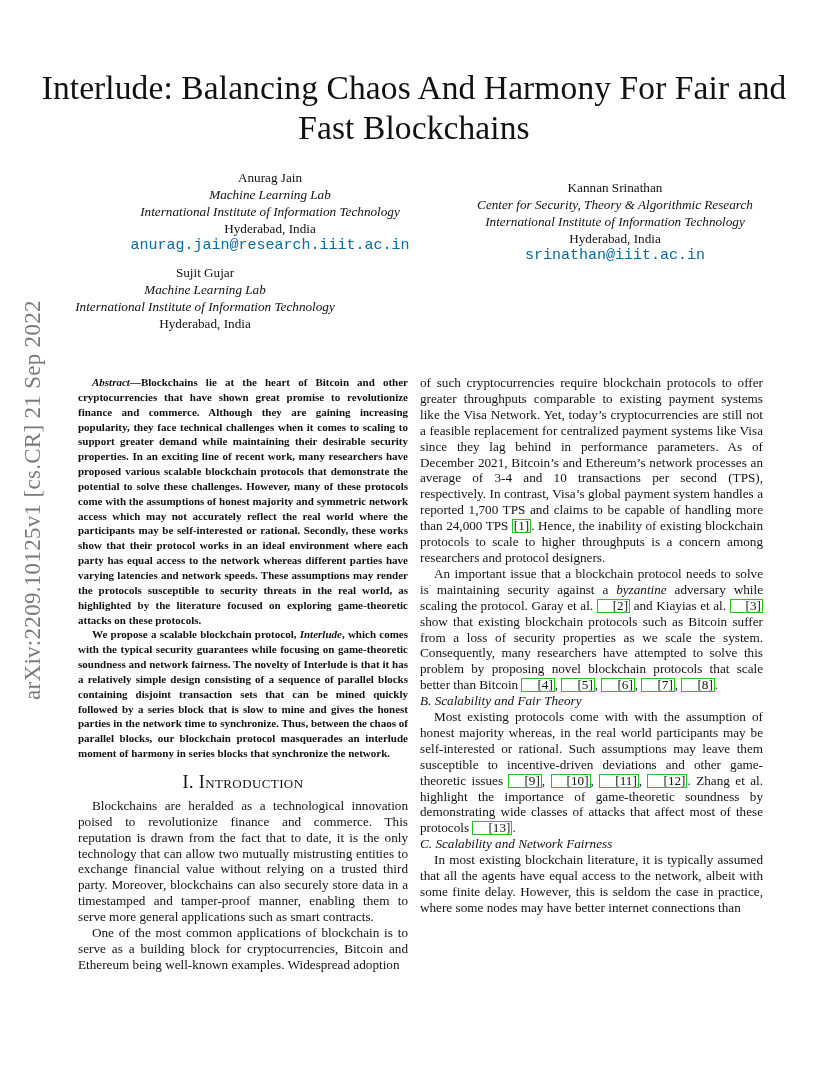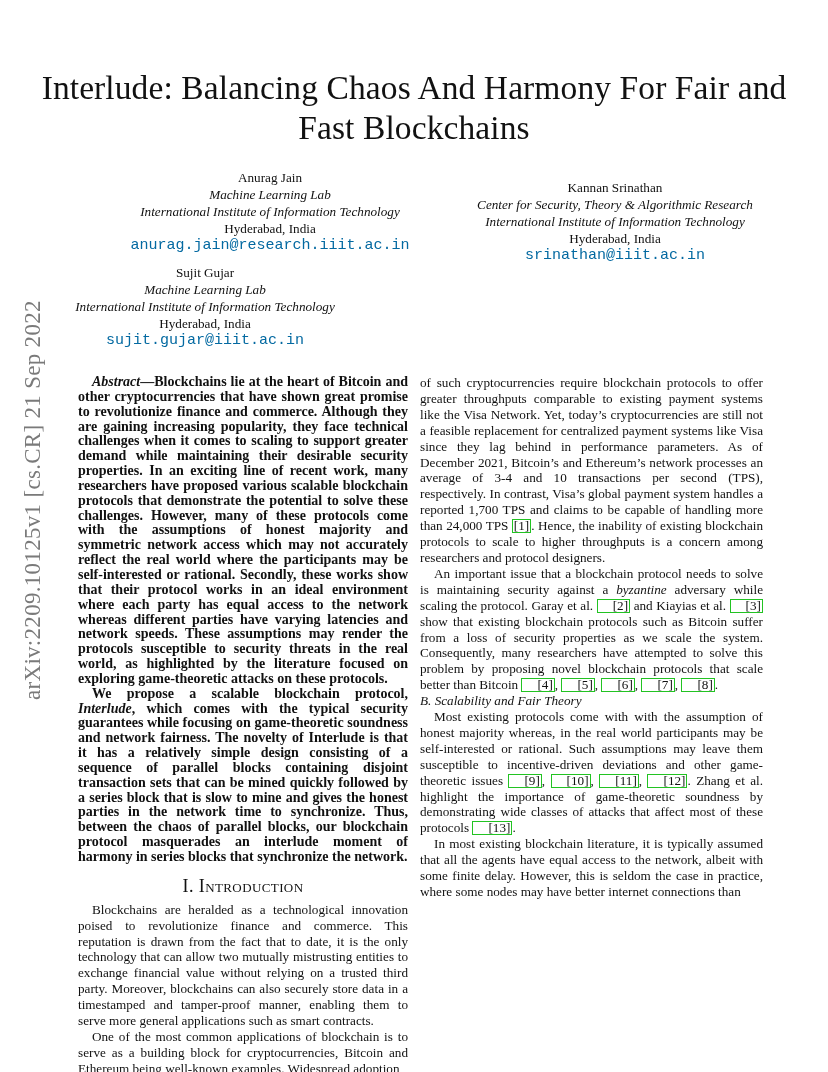--- a/index.html
+++ b/index.html
@@ -31,21 +31,21 @@
   }
 
   .col {
     position: absolute; top: 375px; font-size: 13.2px; line-height: 15.9px;
     text-align: justify; hyphens: auto;
   }
   .col p { margin: 0; text-indent: 14px; }
   #col-left { left: 78px; width: 330px; }
   #col-right { left: 420px; width: 343px; }
 
-  .abstract { font-weight: bold; font-size: 14px; line-height: 14.85px; }
+  .abstract { font-weight: bold; font-size: 11px; line-height: 14.85px; }
   .abstract p { text-indent: 14px; }
   .abstract .label { font-style: italic; font-weight: bold; }
   .abstract em { font-style: italic; }
 
   .section-head {
     text-align: center; font-size: 18px; margin: 14px 0 7px 0; letter-spacing: 0.4px;
     font-variant: small-caps;
   }
   .subsection-head { font-style: italic; margin: 8px 0 4px 0; text-indent: 0 !important; }
   .col-right-first { text-indent: 0 !important; }
@@ -72,21 +72,20 @@
   <span class="aff">Center for Security, Theory &amp; Algorithmic Research</span>
   <span class="aff">International Institute of Information Technology</span>
   <span class="loc">Hyderabad, India</span>
   <span class="email">srinathan@iiit.ac.in</span>
 </div>
 <div class="author" id="author-3">
   <span class="name">Sujit Gujar</span>
   <span class="aff">Machine Learning Lab</span>
   <span class="aff">International Institute of Information Technology</span>
   <span class="loc">Hyderabad, India</span>
-  <span class="email">sujit.gujar@iiit.ac.in</span>
 </div>
 
 <div class="arxiv-stamp">arXiv:2209.10125v1  [cs.CR]  21 Sep 2022</div>
 
 <div class="col" id="col-left">
   <div class="abstract">
     <p><span class="label">Abstract</span><span>—Blockchains lie at the heart of Bitcoin and other cryptocurrencies that have shown great promise to revolutionize finance and commerce. Although they are gaining increasing popularity, they face technical challenges when it comes to scaling to support greater demand while maintaining their desirable security properties. In an exciting line of recent work, many researchers have proposed various scalable blockchain protocols that demonstrate the potential to solve these challenges. However, many of these protocols come with the assumptions of honest majority and symmetric network access which may not accurately reflect the real world where the participants may be self-interested or rational. Secondly, these works show that their protocol works in an ideal environment where each party has equal access to the network whereas different parties have varying latencies and network speeds. These assumptions may render the protocols susceptible to security threats in the real world, as highlighted by the literature focused on exploring game-theoretic attacks on these protocols.</span></p>
     <p><span>We propose a scalable blockchain protocol, </span><em>Interlude</em><span>, which comes with the typical security guarantees while focusing on game-theoretic soundness and network fairness. The novelty of Interlude is that it has a relatively simple design consisting of a sequence of parallel blocks containing disjoint transaction sets that can be mined quickly followed by a series block that is slow to mine and gives the honest parties in the network time to synchronize. Thus, between the chaos of parallel blocks, our blockchain protocol masquerades an interlude moment of harmony in series blocks that synchronize the network.</span></p>
   </div>
   <div class="section-head">I. Introduction</div>
@@ -95,14 +94,15 @@
 </div>
 
 <div class="col" id="col-right">
   <p class="col-right-first"><span>of such cryptocurrencies require blockchain protocols to offer greater throughputs comparable to existing payment systems like the Visa Network. Yet, today’s cryptocurrencies are still not a feasible replacement for centralized payment systems like Visa since they lag behind in performance parameters. As of December 2021, Bitcoin’s and Ethereum’s network processes an average of 3-4 and 10 transactions per second (TPS), respectively. In contrast, Visa’s global payment system handles a reported 1,700 TPS and claims to be capable of handling more than 24,000 TPS </span><span class="cite">[<span>1</span>]</span><span>. Hence, the inability of existing blockchain protocols to scale to higher throughputs is a concern among researchers and protocol designers.</span></p>
 
   <p><span>An important issue that a blockchain protocol needs to solve is maintaining security against a </span><em class="i">byzantine</em><span> adversary while scaling the protocol. Garay et al. </span><span class="cite">[<span>2</span>]</span><span> and Kiayias et al. </span><span class="cite">[<span>3</span>]</span><span> show that existing blockchain protocols such as Bitcoin suffer from a loss of security properties as we scale the system. Consequently, many researchers have attempted to solve this problem by proposing novel blockchain protocols that scale better than Bitcoin </span><span class="cite">[<span>4</span>]</span><span>, </span><span class="cite">[<span>5</span>]</span><span>, </span><span class="cite">[<span>6</span>]</span><span>, </span><span class="cite">[<span>7</span>]</span><span>, </span><span class="cite">[<span>8</span>]</span><span>.</span></p>
 
   <p class="subsection-head">B. Scalability and Fair Theory</p>
   <p><span>Most existing protocols come with with the assumption of honest majority whereas, in the real world participants may be self-interested or rational. Such assumptions may leave them susceptible to incentive-driven deviations and other game-theoretic issues </span><span class="cite">[<span>9</span>]</span><span>, </span><span class="cite">[<span>10</span>]</span><span>, </span><span class="cite">[<span>11</span>]</span><span>, </span><span class="cite">[<span>12</span>]</span><span>. Zhang et al. highlight the importance of game-theoretic soundness by demonstrating wide classes of attacks that affect most of these protocols </span><span class="cite">[<span>13</span>]</span><span>.</span></p>
 
+  <p class="subsection-head">C. Scalability and Network Fairness</p>
   <p>In most existing blockchain literature, it is typically assumed that all the agents have equal access to the network, albeit with some finite delay. However, this is seldom the case in practice, where some nodes may have better internet connections than</p>
 </div>
 
 </body></html>

